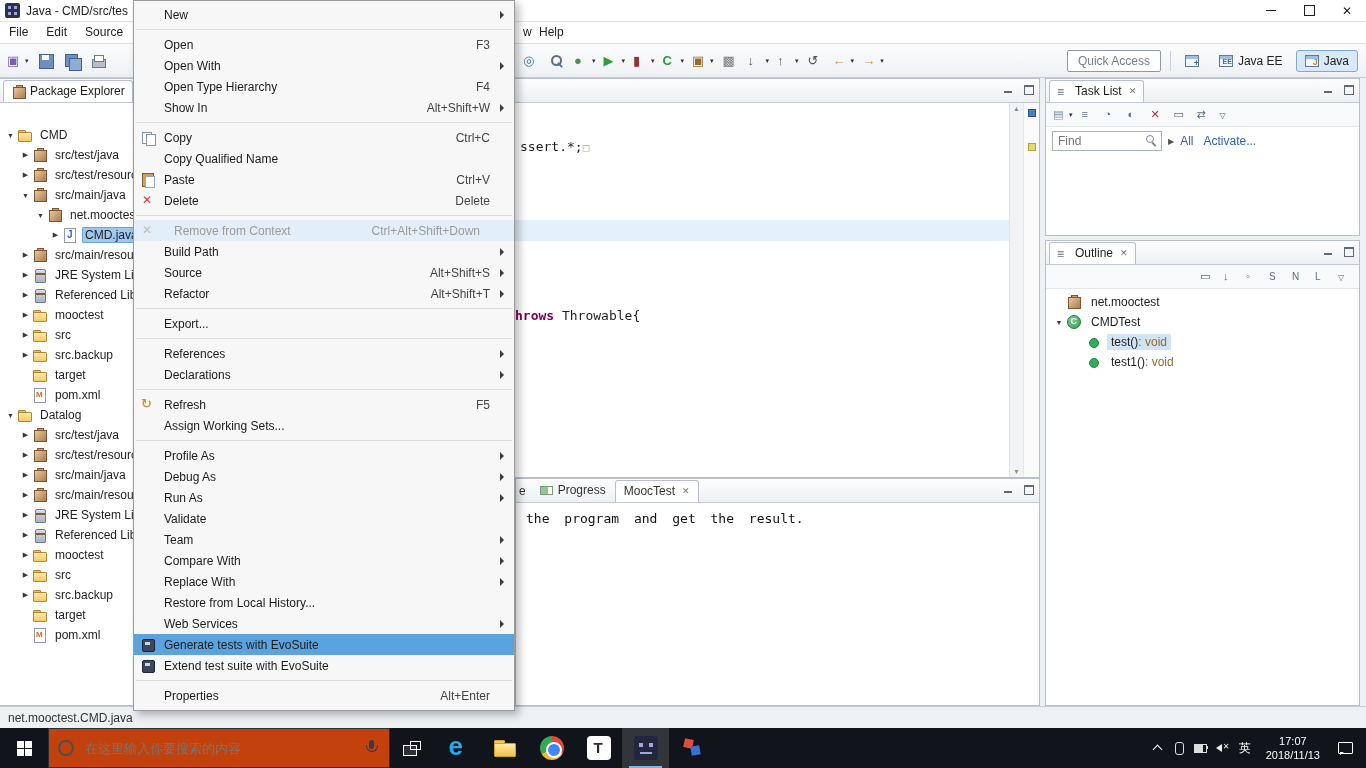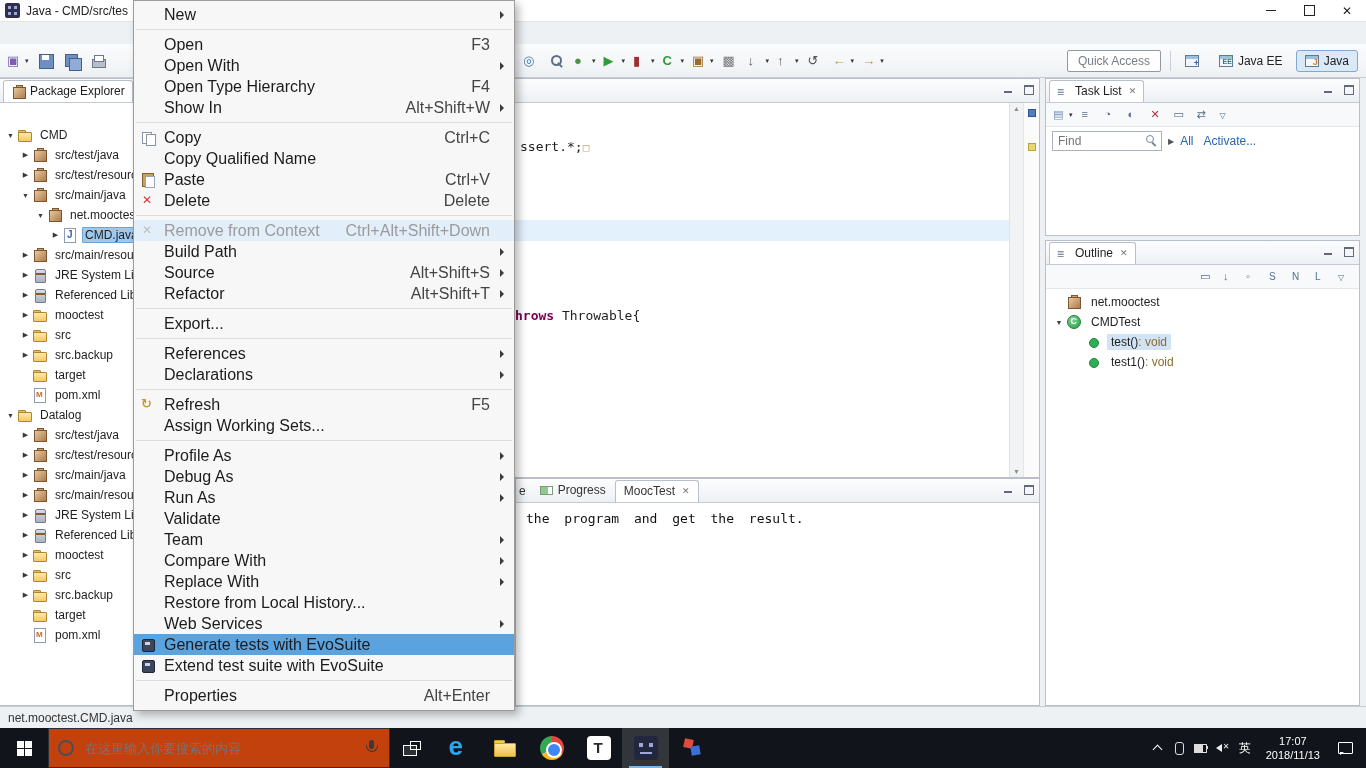--- a/index.html
+++ b/index.html
@@ -124,28 +124,28 @@
   #pkg-panel{left:0;top:78px;width:515px;height:628px;border-left:none;}
   .tree{padding-top:22px;}
   .trow{display:flex;align-items:center;height:20px;padding-left:calc(4px + var(--lvl,0)*15px);white-space:nowrap;}
   .tarrow{width:13px;font-size:7px;color:#3a3a3a;text-align:center;flex:none;}
   .trow .ic{margin-right:4px;}
   .tlabel{padding:1px 3px;}
   .trow.f-selected .tlabel{background:var(--selection,#9fc8ee);border:1px solid #6ea4d4;border-radius:1px;padding:0 2px;}
 
   
   #context-menu{position:absolute;left:133px;top:0;width:382px;background:#f7f7f7;border:1px solid #9b9b9b;box-shadow:4px 4px 8px rgba(0,0,0,.28);z-index:60;padding:3px 0 4px 0;}
-  .menu-item{display:flex;align-items:center;height:21px;padding:0 4px 0 6px;font-size:16px;color:#1b1b1b;}
+  .menu-item{display:flex;align-items:center;height:21px;padding:0 4px 0 6px;font-size:12px;color:#1b1b1b;}
   .mi-icon{width:20px;height:16px;margin-right:4px;position:relative;flex:none;}
   .mi-label{white-space:nowrap;}
   .mi-shortcut{margin-left:auto;padding-right:10px;color:#454545;white-space:nowrap;}
   .mi-arrow{width:10px;flex:none;}
   .menu-item.f-submenu .mi-arrow::before{content:"";display:block;width:0;height:0;border-left:4px solid #3c3c3c;border-top:4px solid transparent;border-bottom:4px solid transparent;}
   .menu-item.f-highlighted{background:var(--menu-highlight,#5ba3de);}
-  .menu-item.f-hover{background:var(--menu-hover,#e2eefa);}
+  .menu-item.f-hover{background:var(--menu-hover,#e2eefa);gap:10px;}
   .menu-item.f-disabled .mi-label,.menu-item.f-disabled .mi-shortcut{color:#9b9b9b;}
   .msep{height:1px;background:#dcdcdc;margin:4px 2px;}
 
   
   #editor{left:515px;top:78px;width:525px;height:400px;border-left:none;}
   .etabs{height:24px;background:linear-gradient(#fdfdfe,#edf0f4);border-bottom:1px solid #c3cad4;position:relative;}
   .ecode{position:absolute;left:0;top:24px;right:30px;bottom:0;background:#fff;overflow:hidden;font-family:"DejaVu Sans Mono","Liberation Mono",monospace;font-size:13px;}
   .cur-line{position:absolute;left:0;top:117px;width:100%;height:21px;background:var(--line-highlight,#e3f1fc);}
   .cl1{position:absolute;left:5px;top:36px;}
   .cl2{position:absolute;left:0px;top:205px;}
@@ -247,20 +247,27 @@
   <div id="titlebar">
     <span class="app-ic"></span>
     <span id="win-title">Java - CMD/src/tes</span>
     <div class="win-ctrls">
       <span class="wbtn min"></span>
       <span class="wbtn max"></span>
       <span class="wbtn close"></span>
     </div>
   </div>
 
+  <div id="menubar">
+    <span>
+      
+    <span class="mb-item"><span>File</span></span><span class="mb-item"><span>Edit</span></span><span class="mb-item"><span>Source</span></span></span>
+    <span class="mb-abs" style="left:519px;">w</span>
+    <span class="mb-abs" style="left:535px;">Help</span>
+  </div>
 
   <div id="toolbar">
     <div class="tb-left">
 
     <span class="tbtn f-dropdown">
           <span class="ic ic-new-wizard"></span>
         </span>
         <span class="tbtn">
           <span class="ic ic-save"></span>
         </span>

